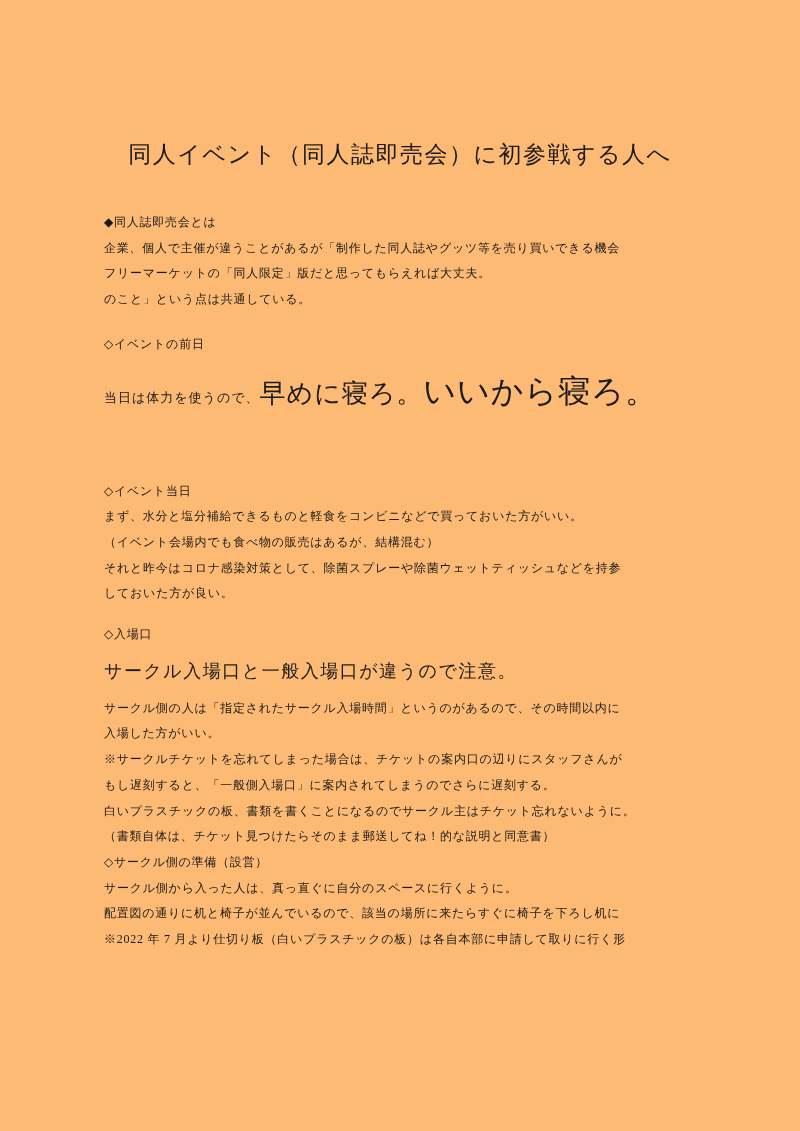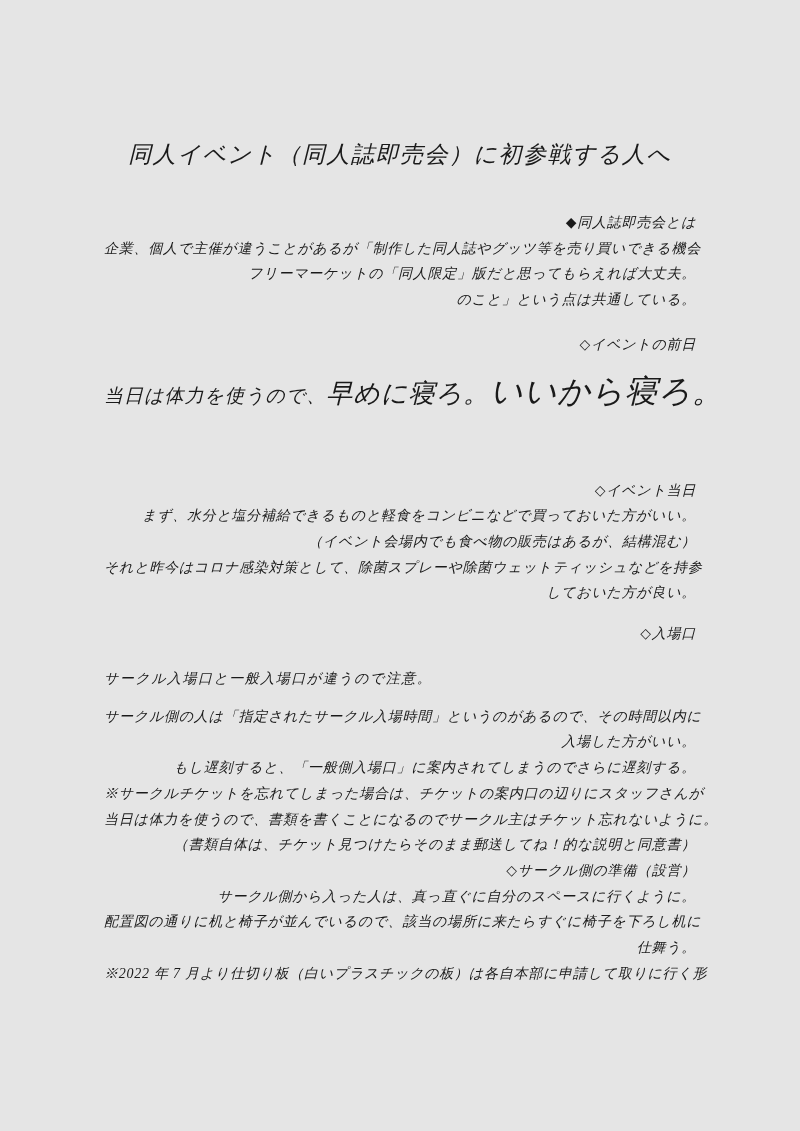--- a/index.html
+++ b/index.html
@@ -12,54 +12,52 @@
     height: 1131px;
     overflow: hidden;
     font-family: "Liberation Serif", "DejaVu Serif", serif;
     color: #1a1a1a;
   }
   .page {
     box-sizing: border-box;
     width: 800px;
     height: 1131px;
     padding: 140px 104px 4px 104px;
-    background: #e5e5e5;
-    font-style: italic;
+    background: #fdba74;
   }
   .doc-title {
     font-size: 23px;
     font-weight: normal;
     letter-spacing: 1.5px;
     line-height: 30px;
     text-align: center;
     margin: 0 0 40px 0;
     white-space: nowrap;
   }
   .h-line, .b-line {
-    font-size: 14px;
+    font-size: 12px;
     line-height: 25.7px;
     letter-spacing: 0.75px;
     white-space: nowrap;
-    text-align: right;
   }
   section { margin: 0; }
   .gap-before-prevday   { margin-top: 19px; }
   .emphasis-line {
     margin-top: 16px;
     line-height: 34px;
     white-space: nowrap;
   }
-  .emphasis-line .seg-small  { font-size: 19px; letter-spacing: 1px; }
+  .emphasis-line .seg-small  { font-size: 13px; letter-spacing: 1px; }
   .emphasis-line .seg-medium { font-size: 26px; letter-spacing: 1px; }
   .emphasis-line .seg-large  { font-size: 32px; letter-spacing: 1px; }
   .gap-before-eventday  { margin-top: 64px; }
   .gap-before-entrance  { margin-top: 15px; }
   .callout-line {
-    margin-top: 17px;
-    font-size: 14px;
+    margin-top: 8px;
+    font-size: 18px;
     letter-spacing: 1.5px;
     line-height: 30px;
     white-space: nowrap;
   }
   .gap-after-callout    { margin-top: 10px; }
   .gap-before-setup     { margin-top: 0; }
 </style>
 </head>
 <body>
 
@@ -87,27 +85,26 @@
     <div class="b-line">（イベント会場内でも食べ物の販売はあるが、結構混む）</div>
     <div class="b-line">それと昨今はコロナ感染対策として、除菌スプレーや除菌ウェットティッシュなどを持参</div>
     <div class="b-line">しておいた方が良い。</div>
   </section>
 
   <section>
     <div class="h-line gap-before-entrance">◇入場口</div>
     <div class="callout-line">サークル入場口と一般入場口が違うので注意。</div>
     <div class="b-line gap-after-callout">サークル側の人は「指定されたサークル入場時間」というのがあるので、その時間以内に</div>
     <div class="b-line">入場した方がいい。</div>
+    <div class="b-line">※サークルチケットを忘れてしまった場合は、チケットの案内口の辺りにスタッフさんが</div>
     <div class="b-line">もし遅刻すると、「一般側入場口」に案内されてしまうのでさらに遅刻する。</div>
-    <div class="b-line">※サークルチケットを忘れてしまった場合は、チケットの案内口の辺りにスタッフさんが</div>
-    <div class="b-line">当日は体力を使うので、書類を書くことになるのでサークル主はチケット忘れないように。</div>
+    <div class="b-line">白いプラスチックの板、書類を書くことになるのでサークル主はチケット忘れないように。</div>
     <div class="b-line">（書類自体は、チケット見つけたらそのまま郵送してね！的な説明と同意書）</div>
   </section>
 
   <section>
     <div class="h-line gap-before-setup">◇サークル側の準備（設営）</div>
     <div class="b-line">サークル側から入った人は、真っ直ぐに自分のスペースに行くように。</div>
     <div class="b-line">配置図の通りに机と椅子が並んでいるので、該当の場所に来たらすぐに椅子を下ろし机に</div>
-    <div class="b-line">仕舞う。</div>
     <div class="b-line">※2022 年 7 月より仕切り板（白いプラスチックの板）は各自本部に申請して取りに行く形</div>
   </section>
 
 </div>
 
 </body></html>

